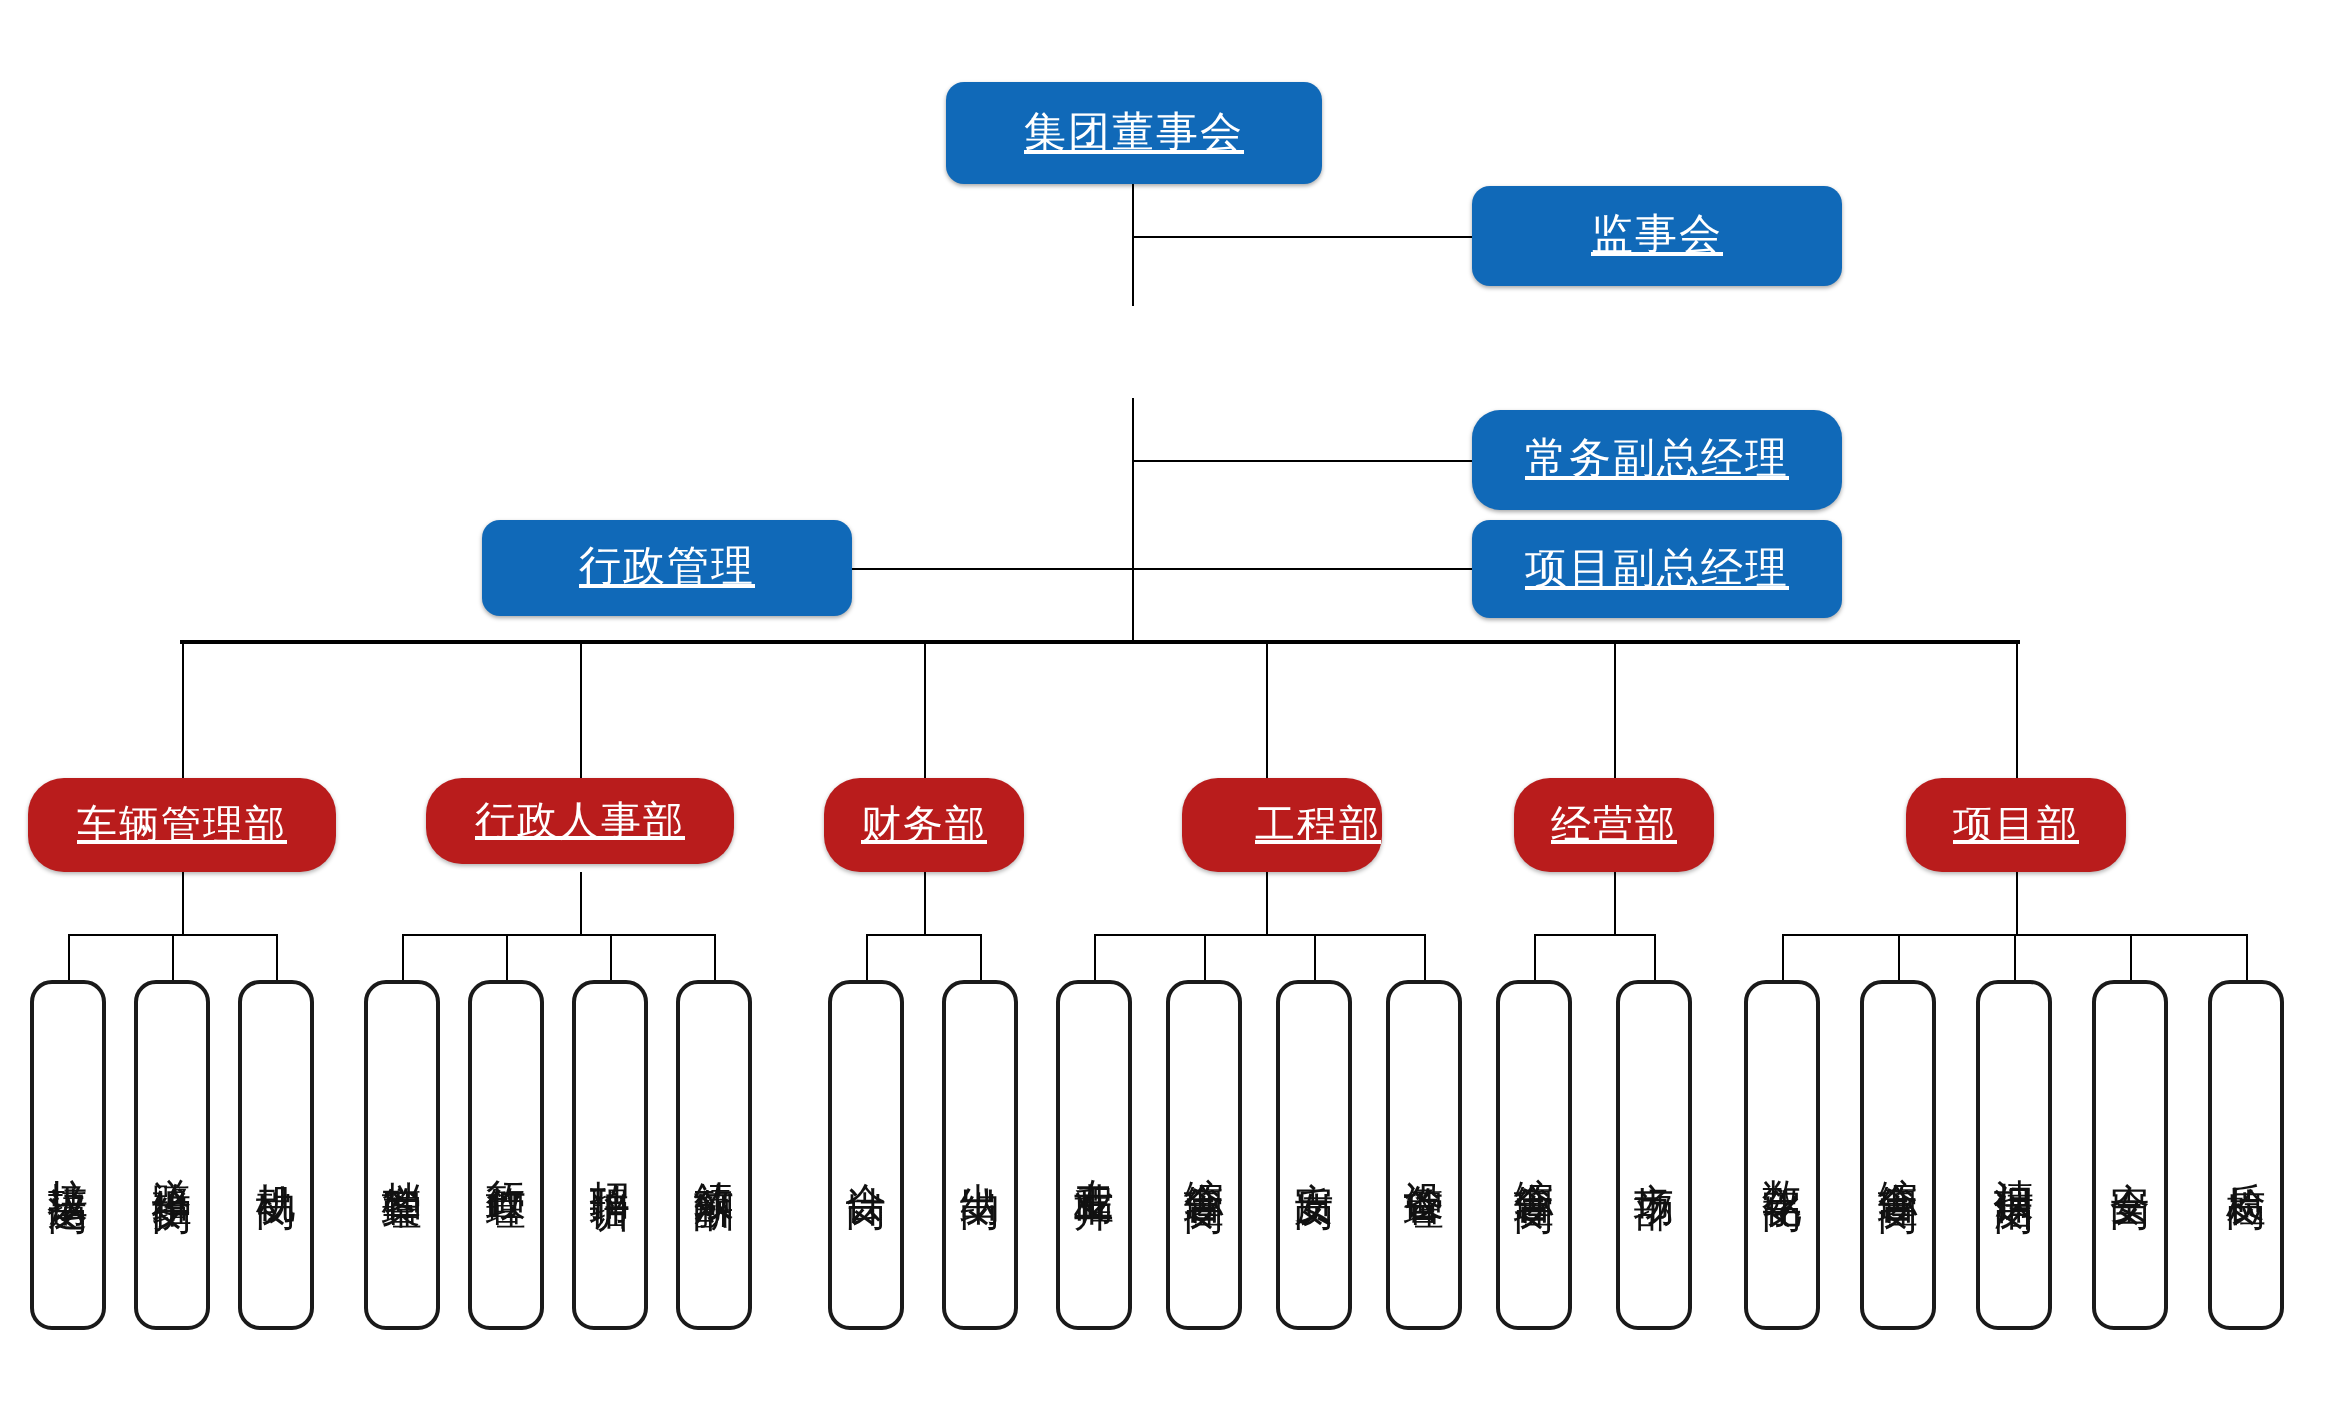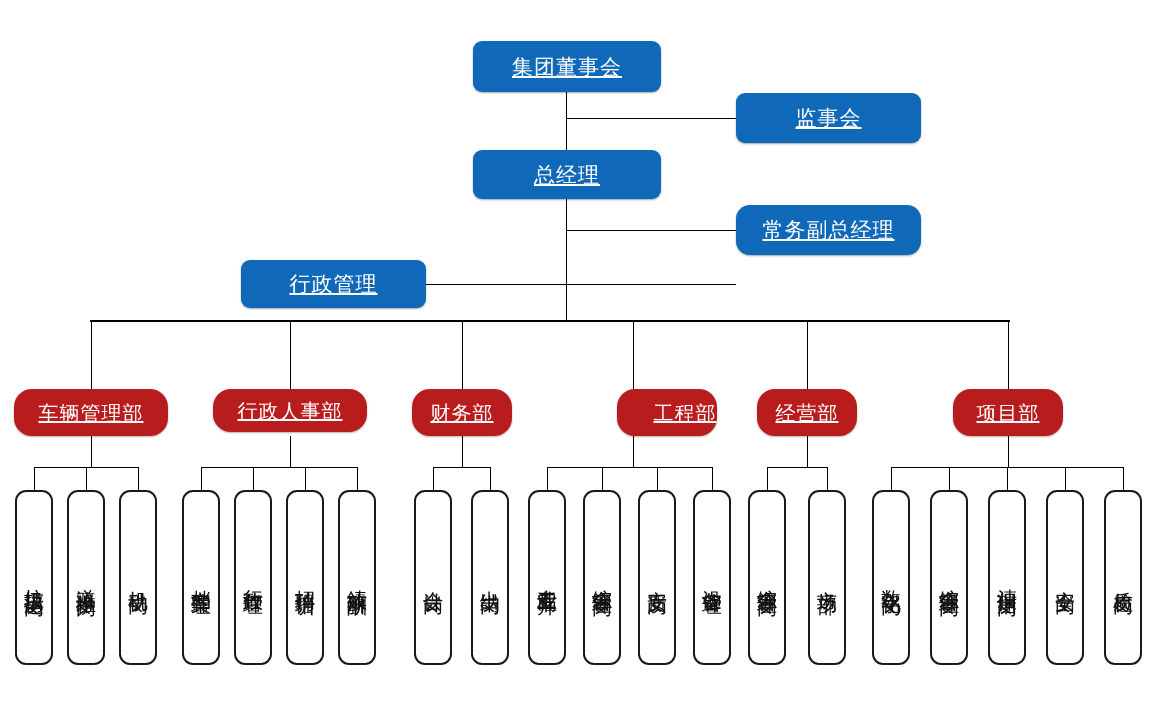--- a/index.html
+++ b/index.html
@@ -86,24 +86,24 @@
   <div class="ln h" style="left:566px;top:284px;width:170px;"></div>
 
   <div class="ln h" style="left:426px;top:284px;width:141px;"></div>
 
   <div class="ln h" style="left:90px;top:320px;width:920px;height:2px;"></div>
 
   <div class="node blue" style="left:473px;top:41px;width:188px;height:51px;">集团董事会</div>
 
   <div class="node blue" style="left:736px;top:93px;width:185px;height:50px;">监事会</div>
 
-  <div class="node blue" style="left:473px;top:150px;width:188px;height:49px;">总经理</div>
 
   <div class="node blue" style="left:736px;top:205px;width:185px;height:50px;border-radius:14px;">常务副总经理</div>
 
+  <div class="node blue" style="left:736px;top:260px;width:185px;height:49px;">项目副总经理</div>
 
   <div class="node blue" style="left:241px;top:260px;width:185px;height:48px;">行政管理</div>
 
   <div id="dept-layer">
       <div class="ln v" style="left: 91px; top: 320px; height: 69px;"></div>
       <div class="node orange" style="left: 14px; top: 389px; width: 154px; height: 47px;">
         <span>车辆管理部</span>
       </div>
       <div class="ln v" style="left: 91px; top: 436px; height: 31px;"></div>
       <div class="ln h" style="left: 34px; top: 467px; width: 104px;"></div>
@@ -149,21 +149,21 @@
       <div class="ln h" style="left: 433px; top: 467px; width: 57px;"></div>
       <div class="ln v" style="left: 433px; top: 467px; height: 23px;"></div>
       <div class="leaf" style="left: 414px; top: 490px; width: 38px; height: 175px;">
         <span class="vtxt">会计岗</span>
       </div>
       <div class="ln v" style="left: 490px; top: 467px; height: 23px;"></div>
       <div class="leaf" style="left: 471px; top: 490px; width: 38px; height: 175px;">
         <span class="vtxt">出纳岗</span>
       </div>
       <div class="ln v" style="left: 633px; top: 320px; height: 69px;"></div>
-      <div class="node orange" style="left: 617px; top: 389px; width: 100px; height: 47px; padding-left: 36px;">
+      <div class="node orange" style="left: 591px; top: 389px; width: 100px; height: 47px; padding-left: 36px;">
         <span>工程部</span>
       </div>
       <div class="ln v" style="left: 633px; top: 436px; height: 31px;"></div>
       <div class="ln h" style="left: 547px; top: 467px; width: 165px;"></div>
       <div class="ln v" style="left: 547px; top: 467px; height: 23px;"></div>
       <div class="leaf" style="left: 528px; top: 490px; width: 38px; height: 175px;">
         <span class="vtxt">专业工程师</span>
       </div>
       <div class="ln v" style="left: 602px; top: 467px; height: 23px;"></div>
       <div class="leaf" style="left: 583px; top: 490px; width: 38px; height: 175px;">

